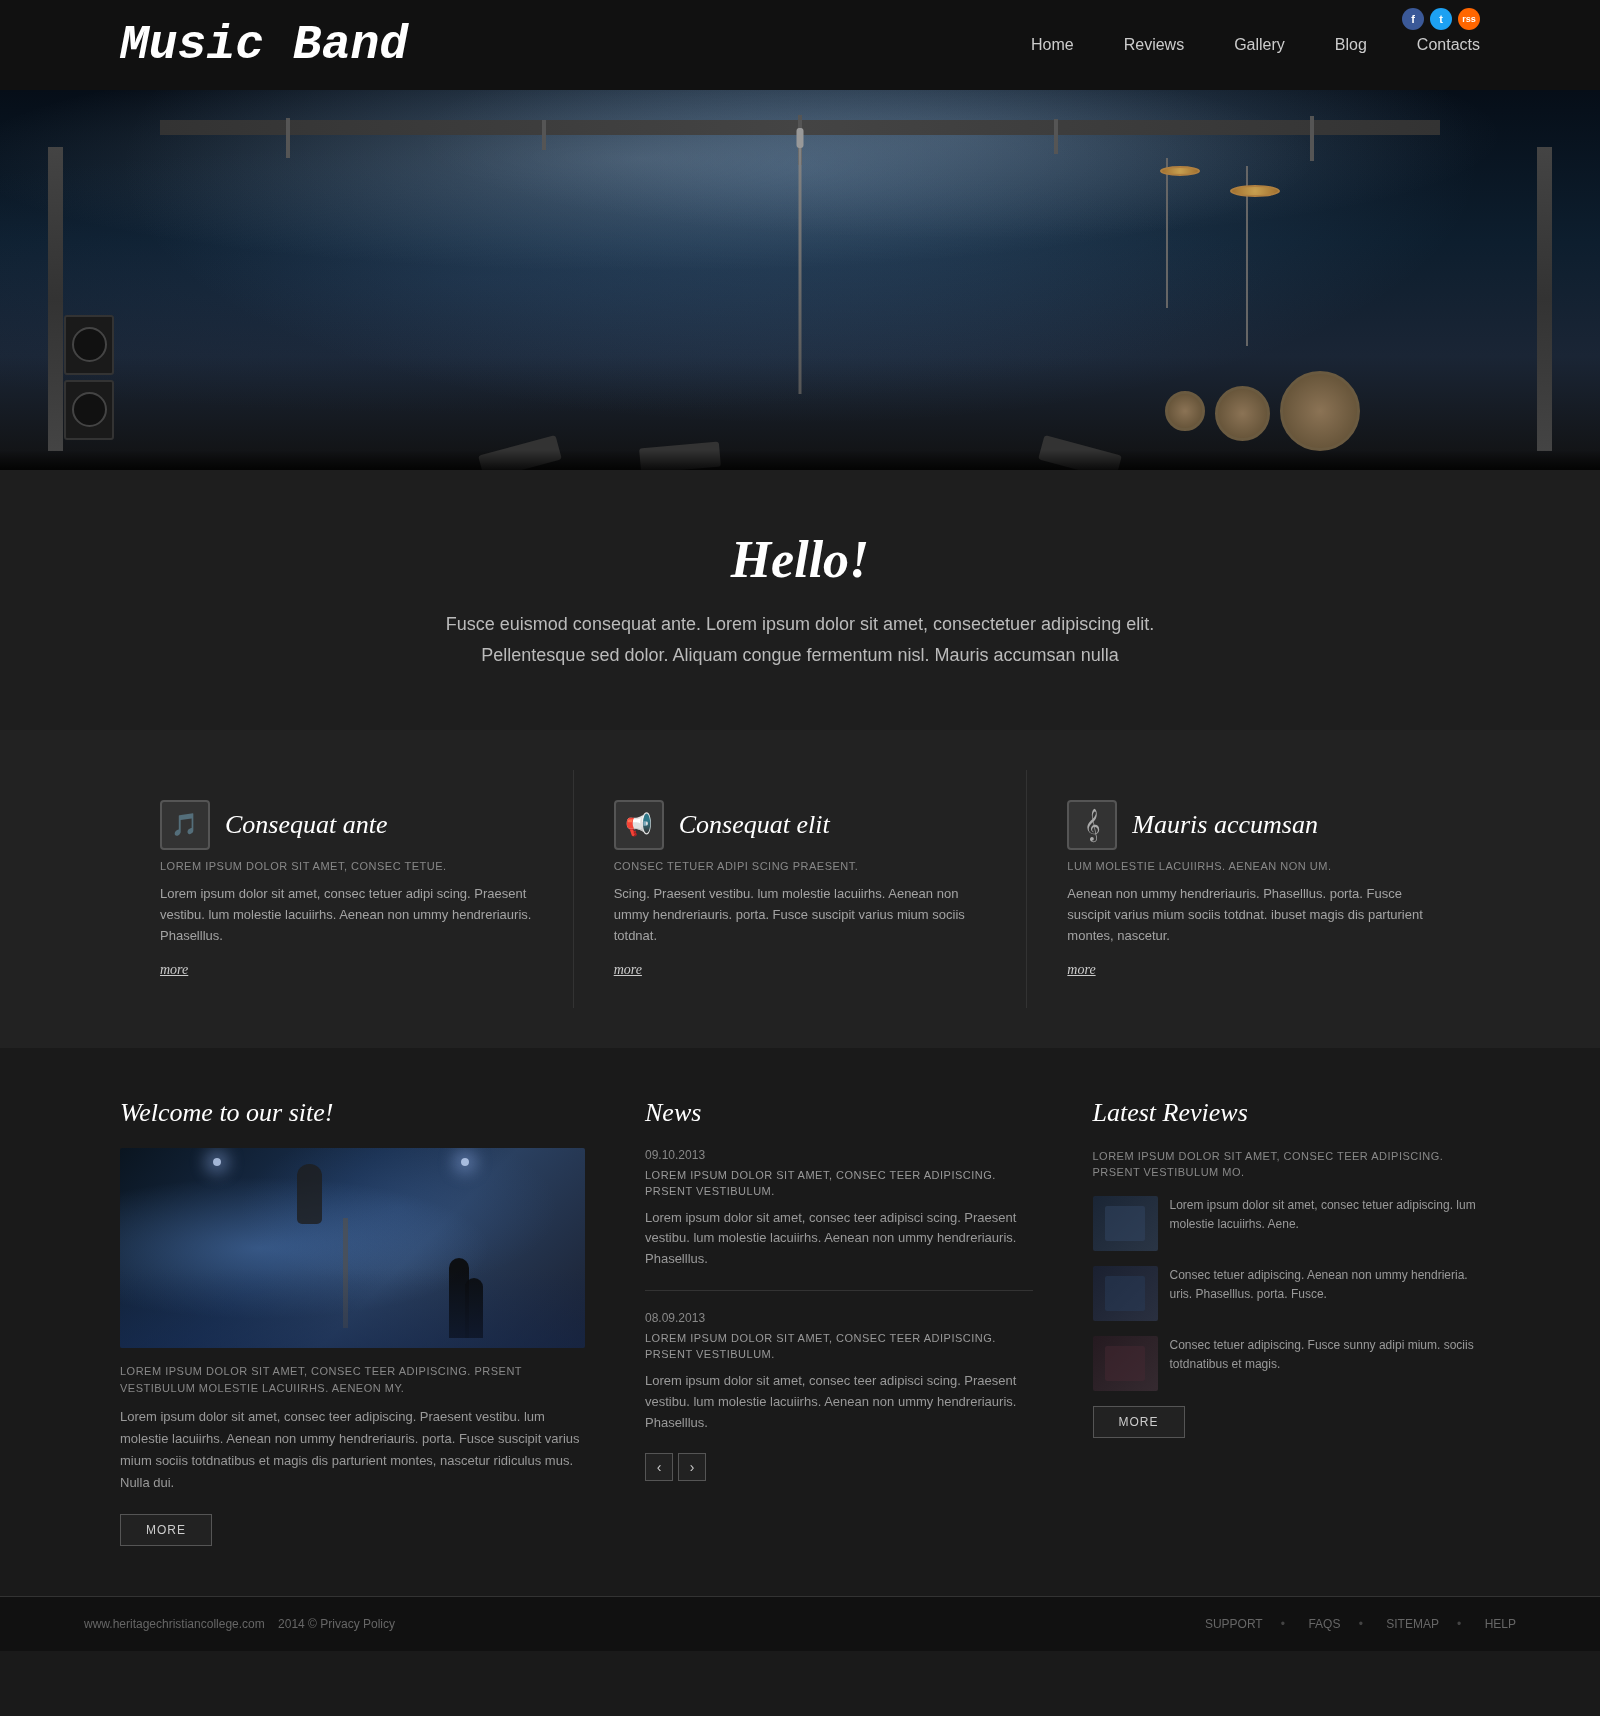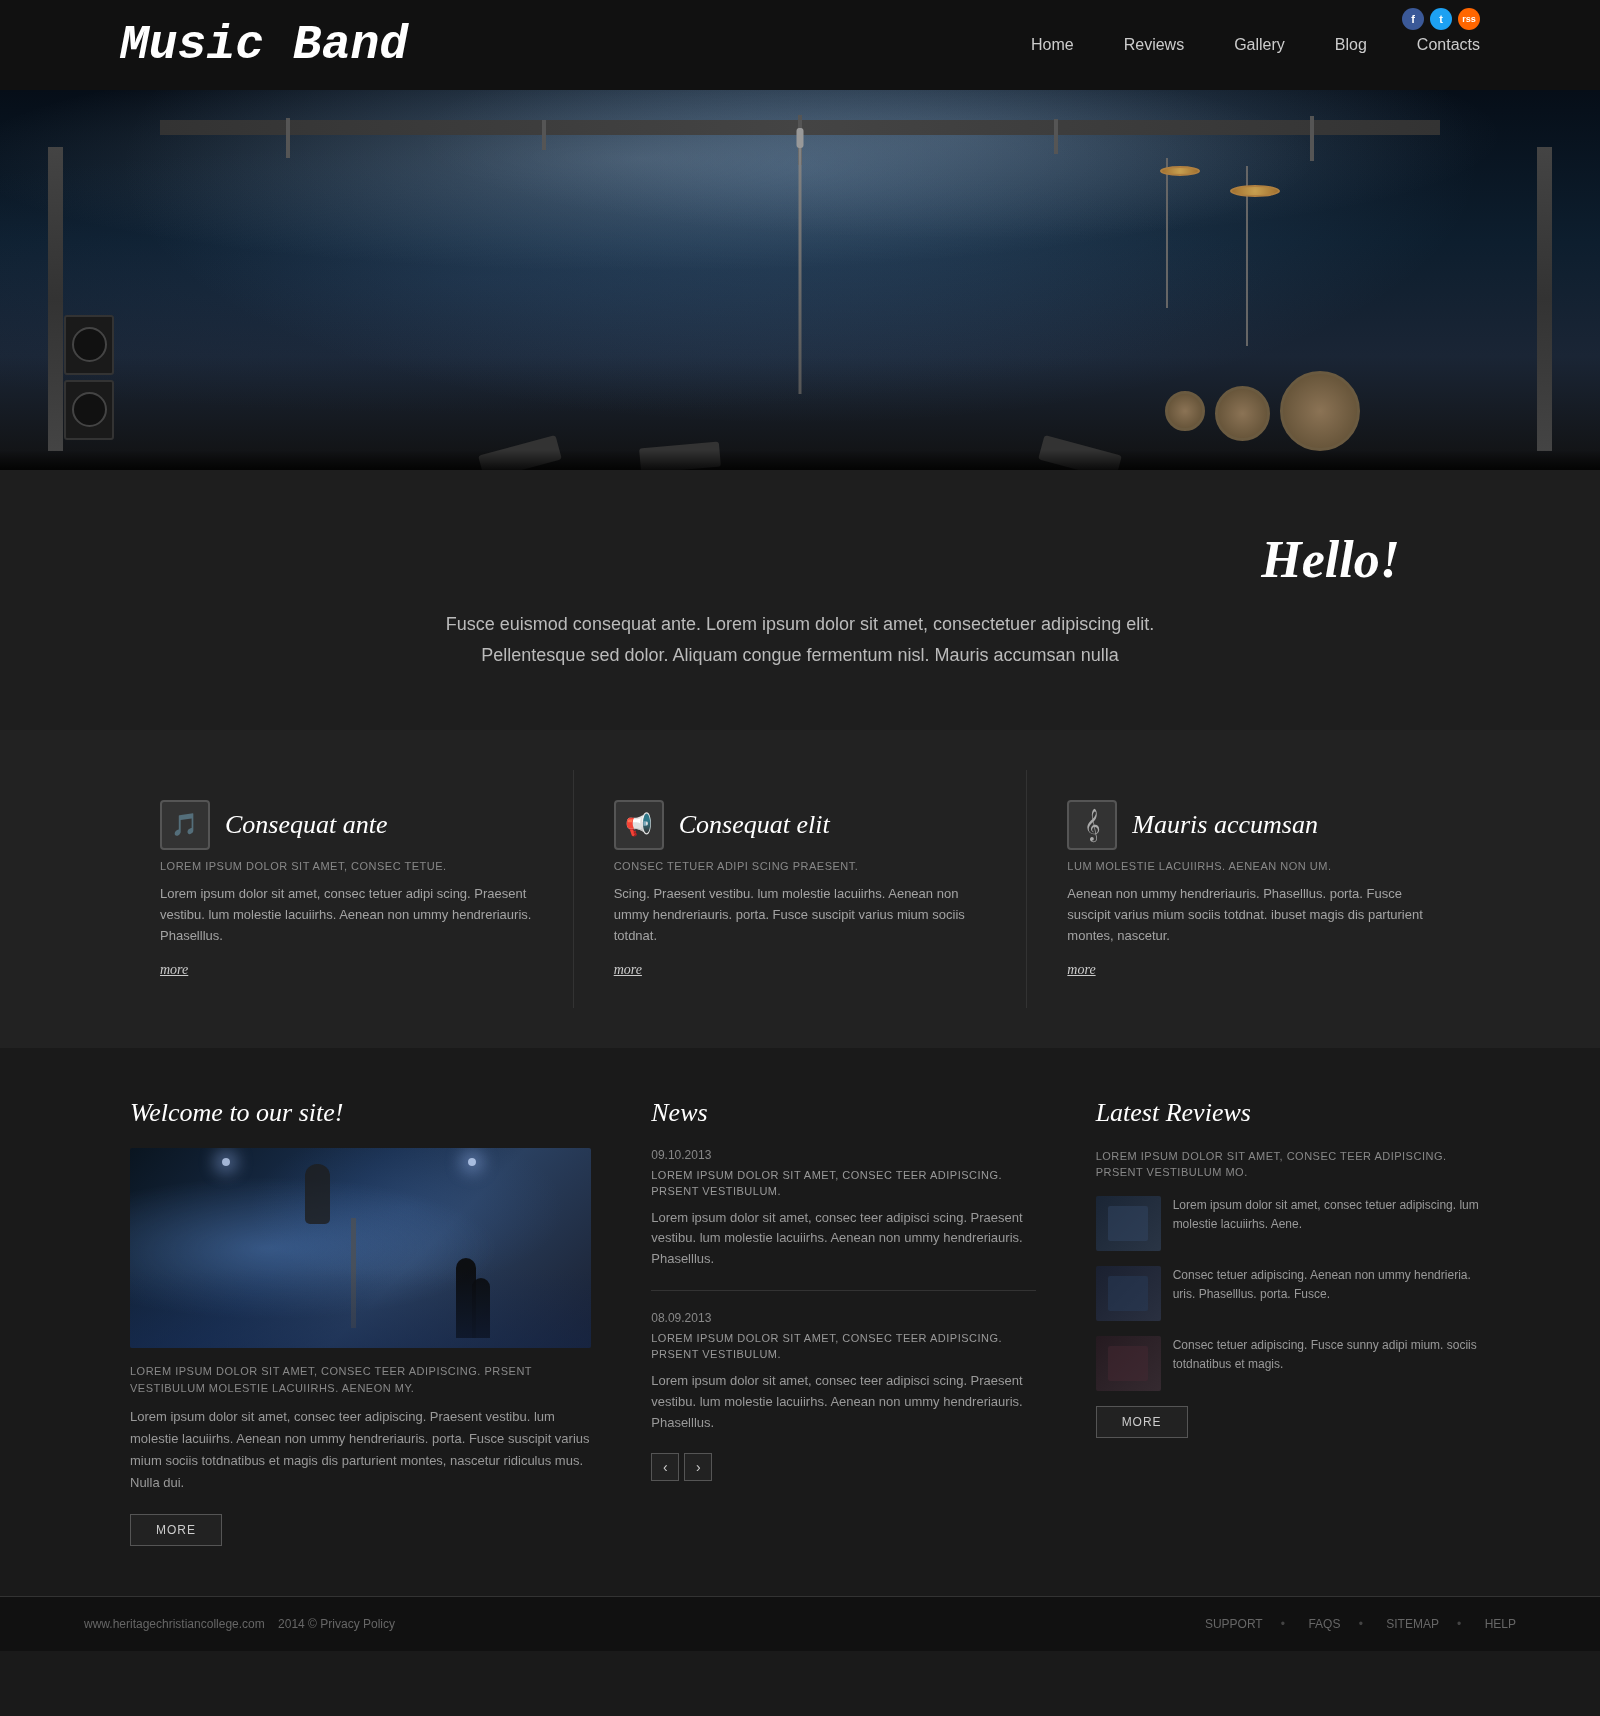--- a/index.html
+++ b/index.html
@@ -158,21 +158,20 @@
       background: #1e1e1e;
       text-align: center;
       padding: 60px 200px;
     }
     #hello-title {
       font-family: Georgia, serif;
       font-style: italic;
       font-size: 52px;
       color: #fff;
       margin-bottom: 20px;
-      text-align: right;
     }
     #welcome-text {
       font-size: 18px;
       color: #bbb;
       line-height: 1.7;
       max-width: 800px;
       margin: 0 auto;
     }
 
     
@@ -238,21 +237,21 @@
     
     #bottom-section {
       background: #1a1a1a;
       display: flex;
       padding: 50px 120px;
       gap: 60px;
     }
     .bottom-col {
       flex: 1;
     }
-    .bottom-col:first-child { flex: 1.2; margin-left: 10px; }
+    .bottom-col:first-child { flex: 1.2; }
     .col-title {
       font-family: Georgia, serif;
       font-style: italic;
       font-size: 26px;
       color: #fff;
       margin-bottom: 20px;
     }
     
     .welcome-image {
       width: 100%;

